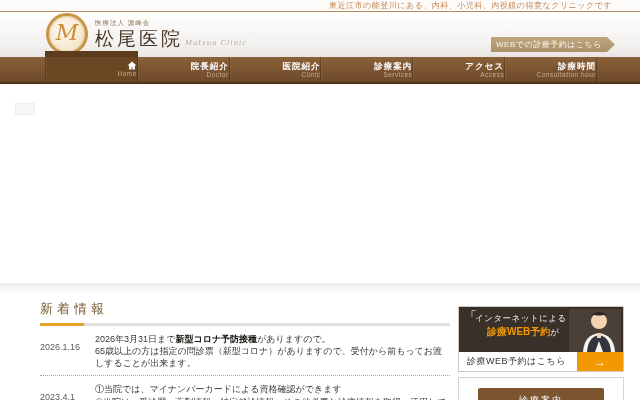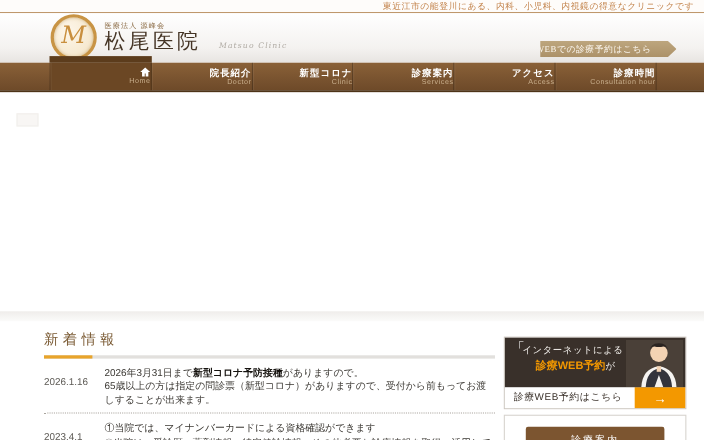--- a/index.html
+++ b/index.html
@@ -6,21 +6,21 @@
   #stage{
     position:relative;width:640px;height:400px;overflow:hidden;
     font-family:"Liberation Sans",sans-serif;background:#fff;
   }
   
   .topbar{
     position:absolute;left:0;top:0;width:640px;height:11px;
     background:#fefcfa;border-bottom:1px solid #b98d5c;
     display:flex;align-items:center;justify-content:flex-end;
   }
-  .tagline{font-size:8px;color:#c2824a;padding-right:9px;letter-spacing:.5px;white-space:nowrap;}
+  .tagline{font-size:8px;color:#c2824a;padding-right:28px;letter-spacing:.5px;white-space:nowrap;}
   
   .header{
     position:absolute;left:0;top:12px;width:640px;height:45px;
     background:linear-gradient(to bottom,#ffffff 0%,#f4f2f0 70%,#e7e4e1 100%);
   }
   .logo-link{position:absolute;left:46px;top:1px;display:flex;align-items:center;cursor:pointer;}
   .logo-mark{
     width:36px;height:36px;border-radius:50%;
     border:3px solid #c89445;
     background:radial-gradient(circle at 35% 35%,#fdf6ea,#f3e3c4);
@@ -33,33 +33,33 @@
   }
   .brand{margin-left:7px;}
   .corp{font-size:6.5px;color:#8a6a43;letter-spacing:1px;}
   .clinic-row{display:flex;align-items:baseline;}
   .clinic-name{
     font-family:"DejaVu Serif","Liberation Serif",serif;
     font-size:19px;color:#453526;letter-spacing:3px;line-height:1.15;
   }
   .clinic-en{
     font-family:"DejaVu Serif","Liberation Serif",serif;font-style:italic;
-    font-size:7px;color:#b0aba4;margin-left:16px;letter-spacing:1px;
+    font-size:7px;color:#b0aba4;margin-left:2px;letter-spacing:1px;
   }
   .tel{
     position:absolute;right:25px;top:3px;color:#6b4a26;
     font-family:"DejaVu Serif","Liberation Serif",serif;white-space:nowrap;
   }
   .tel-label{font-size:8px;letter-spacing:1px;}
   .tel-number{font-size:17px;letter-spacing:1px;}
   .web-btn{
     position:absolute;right:25px;top:25px;width:124px;height:15px;
     background:linear-gradient(to bottom,#bda67e,#ac9168);
     clip-path:polygon(0 0,116px 0,100% 50%,116px 100%,0 100%);
-    display:flex;align-items:center;justify-content:flex-start;cursor:pointer;font-family:Liberation Serif, serif;
+    display:flex;align-items:center;justify-content:center;cursor:pointer;
   }
   .web-btn span{font-size:8px;color:#fdf9f2;letter-spacing:.5px;transform:translateX(-4px);}
   
   .nav{
     position:absolute;left:0;top:57px;width:640px;height:27px;
     background:linear-gradient(to bottom,#8a6138 0%,#7a5430 55%,#6e4a29 100%);
     border-bottom:2px solid #4e3418;box-sizing:border-box;
   }
   .nav-inner{
     position:absolute;left:45px;top:0;width:550px;height:25px;display:flex;
@@ -173,21 +173,21 @@
         <svg class="home-icon" viewBox="0 0 24 22">
           <path d="M12 1 1 11h4v10h6v-7h2v7h6V11h4z" fill="#ffffff"></path>
         </svg>
         <span class="en">Home</span>
       </div>
       <div class="nav-item">
         <span class="jp">院長紹介</span>
         <span class="en">Doctor</span>
       </div>
       <div class="nav-item">
-        <span class="jp">新型コロナ</span>
+        <span class="jp">医院紹介</span>
         <span class="en">Clinic</span>
       </div>
       <div class="nav-item">
         <span class="jp">診療案内</span>
         <span class="en">Services</span>
       </div>
       <div class="nav-item">
         <span class="jp">アクセス</span>
         <span class="en">Access</span>
       </div>

